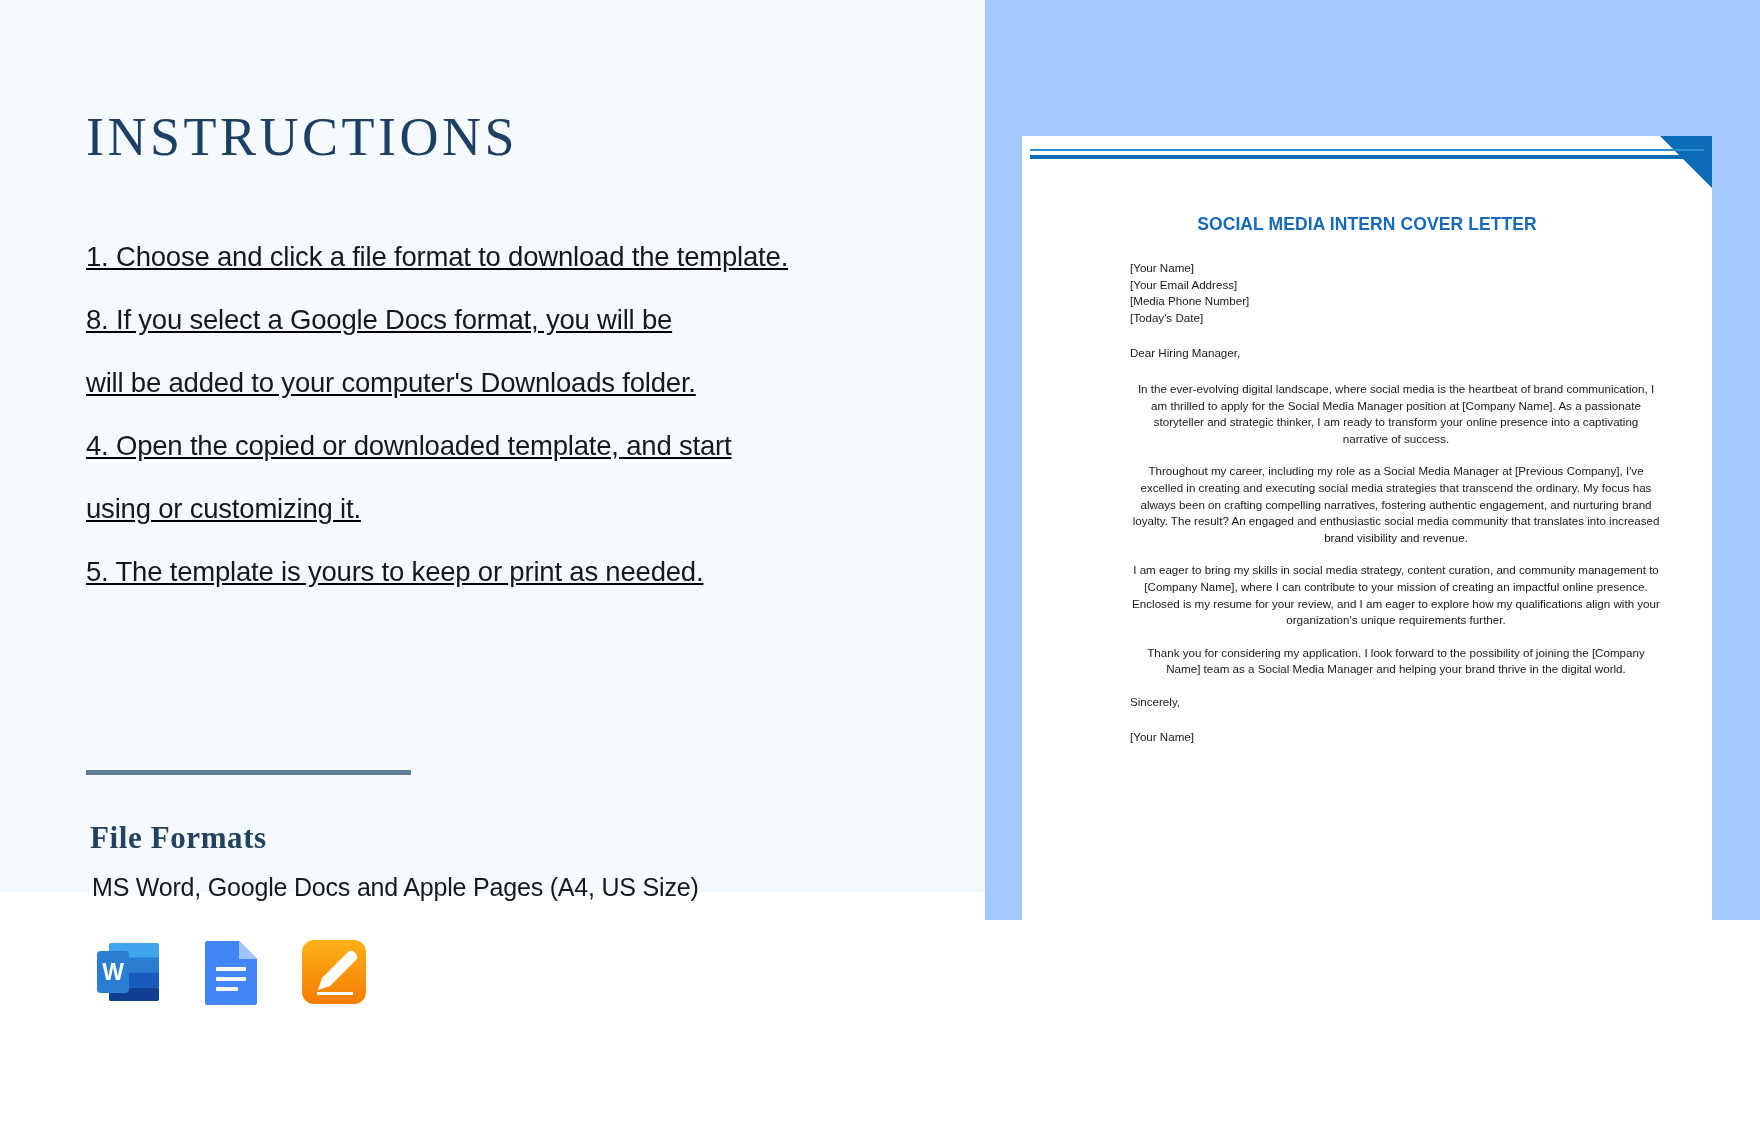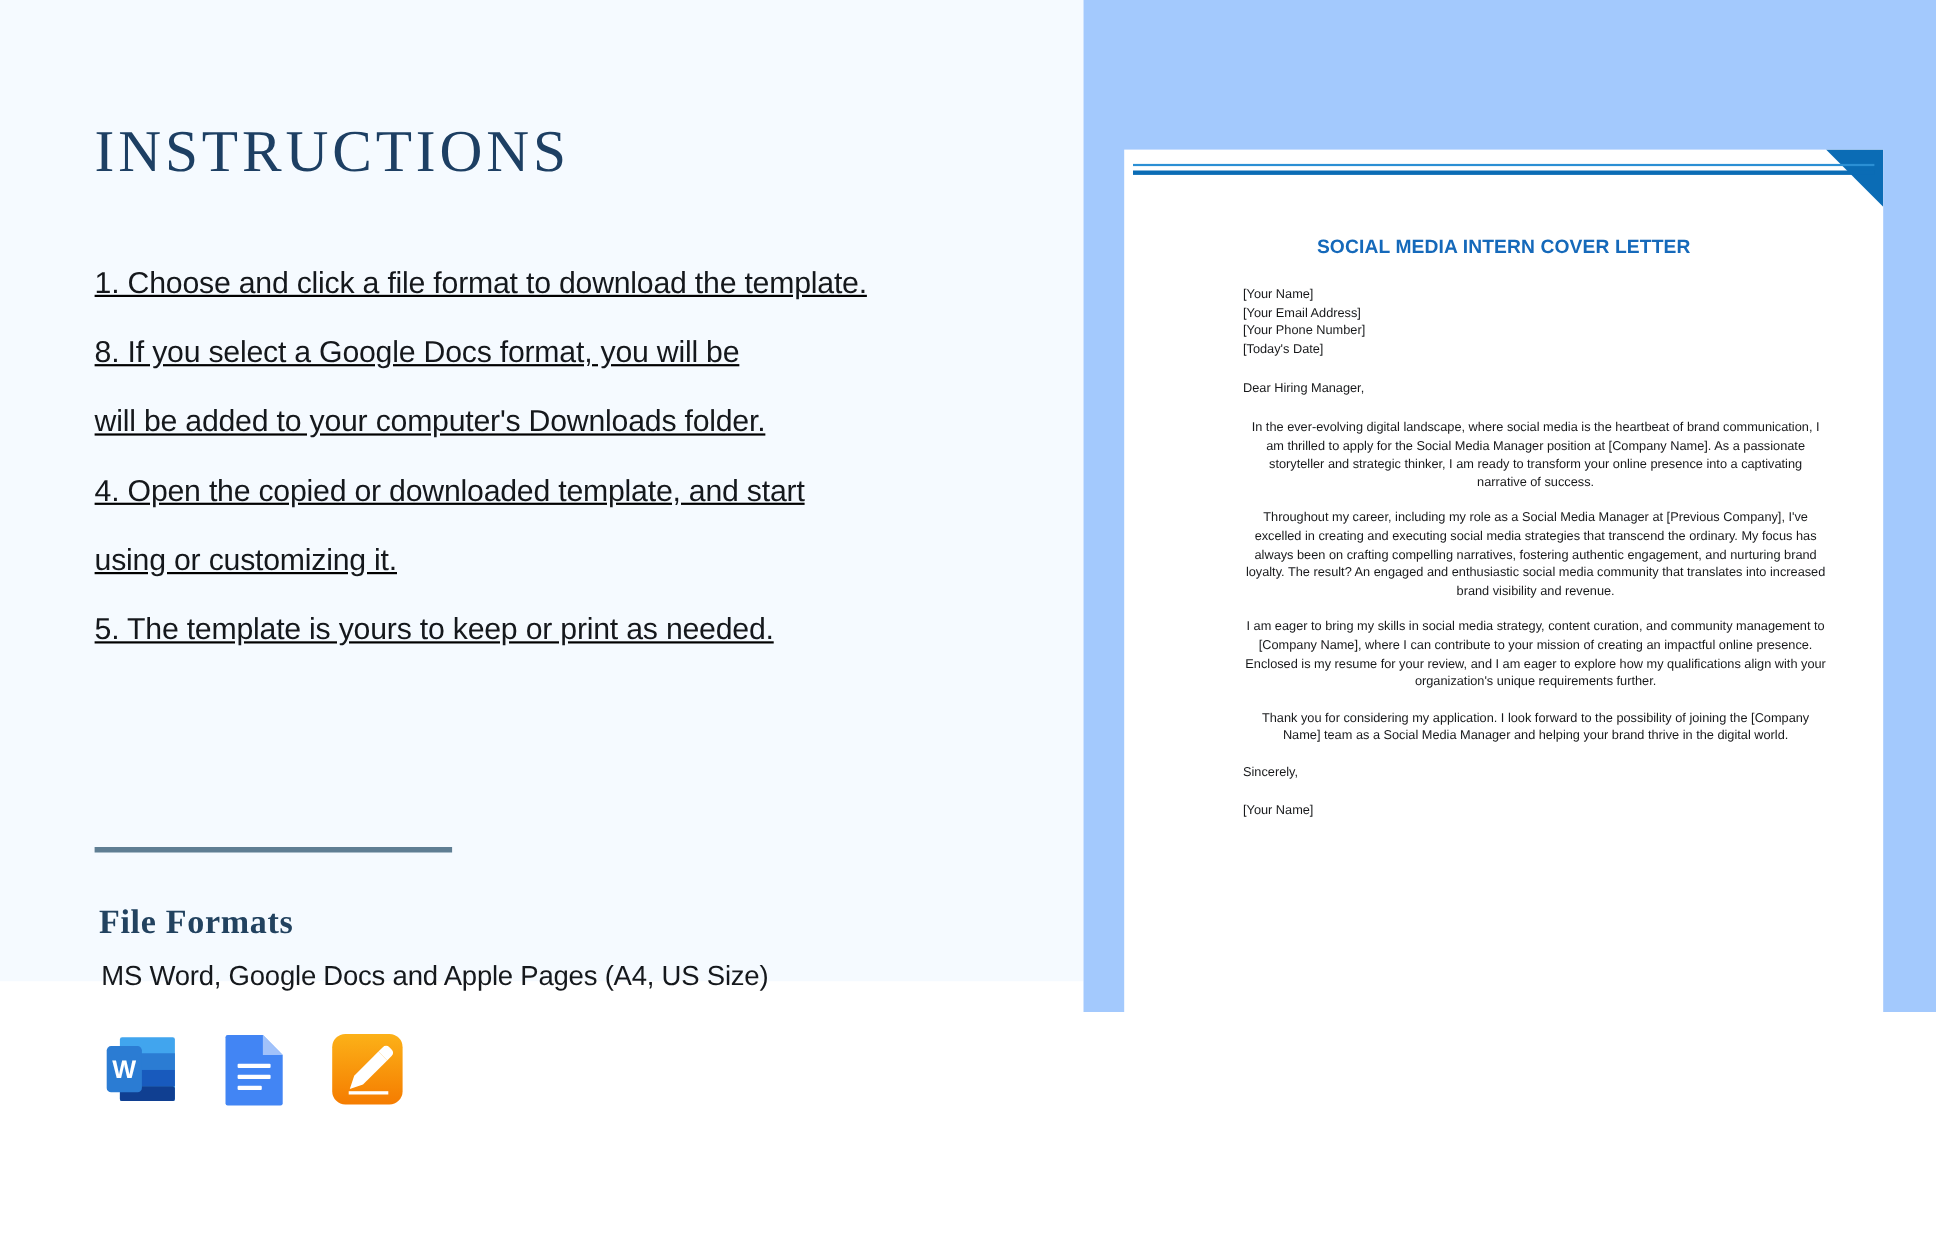--- a/index.html
+++ b/index.html
@@ -261,21 +261,21 @@
       <div class="doc-rule-thin"></div>
       <div class="doc-rule-thick"></div>
 
       <div class="doc-title">SOCIAL MEDIA INTERN COVER LETTER</div>
 
       <div class="doc-body">
 
         <div class="addr">
           <div class="blockline">[Your Name]</div>
           <div class="blockline">[Your Email Address]</div>
-          <div class="blockline">[Your Phone Number]</div>
+          <div class="blockline">[Media Phone Number]</div>
           <div class="blockline">[Today's Date]</div>
         </div>
 
         <div class="salutation">Dear Hiring Manager,</div>
 
         <p>In the ever-evolving digital landscape, where social media is the heartbeat of brand communication, I am thrilled to apply for the Social Media Manager position at [Company Name]. As a passionate storyteller and strategic thinker, I am ready to transform your online presence into a captivating narrative of success.</p>
         <p>Throughout my career, including my role as a Social Media Manager at [Previous Company], I've excelled in creating and executing social media strategies that transcend the ordinary. My focus has always been on crafting compelling narratives, fostering authentic engagement, and nurturing brand loyalty. The result? An engaged and enthusiastic social media community that translates into increased brand visibility and revenue.</p>
         <p>I am eager to bring my skills in social media strategy, content curation, and community management to [Company Name], where I can contribute to your mission of creating an impactful online presence. Enclosed is my resume for your review, and I am eager to explore how my qualifications align with your organization's unique requirements further.</p>
         <p>Thank you for considering my application. I look forward to the possibility of joining the [Company Name] team as a Social Media Manager and helping your brand thrive in the digital world.</p>
 

